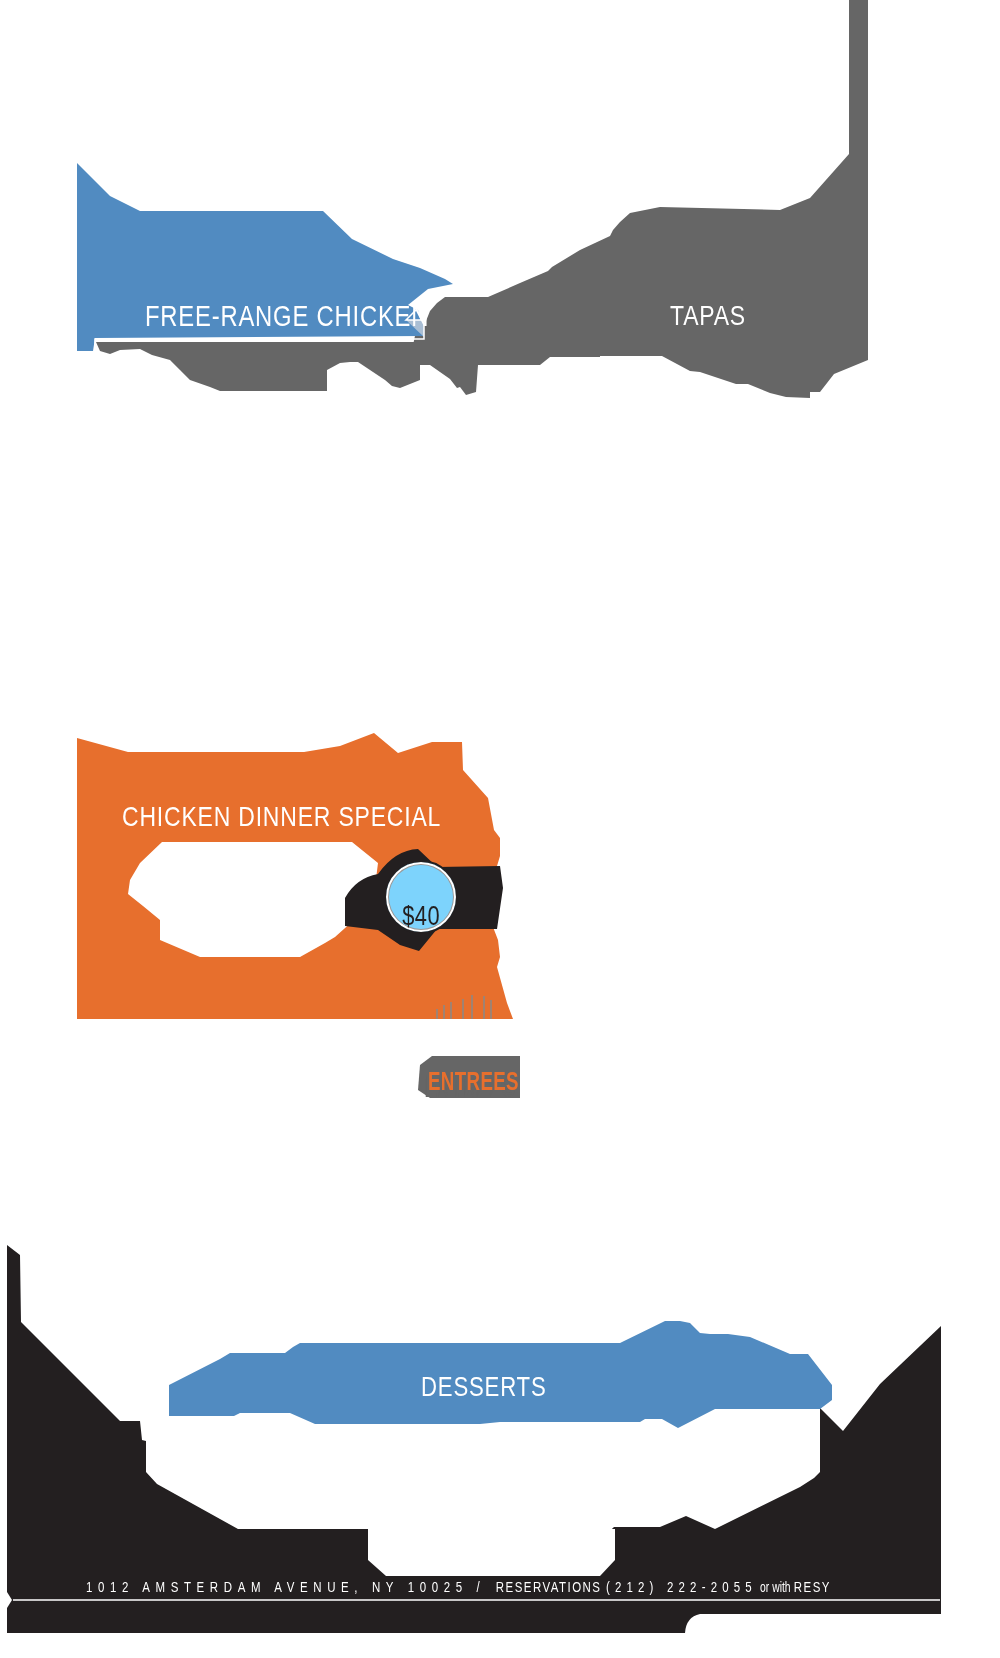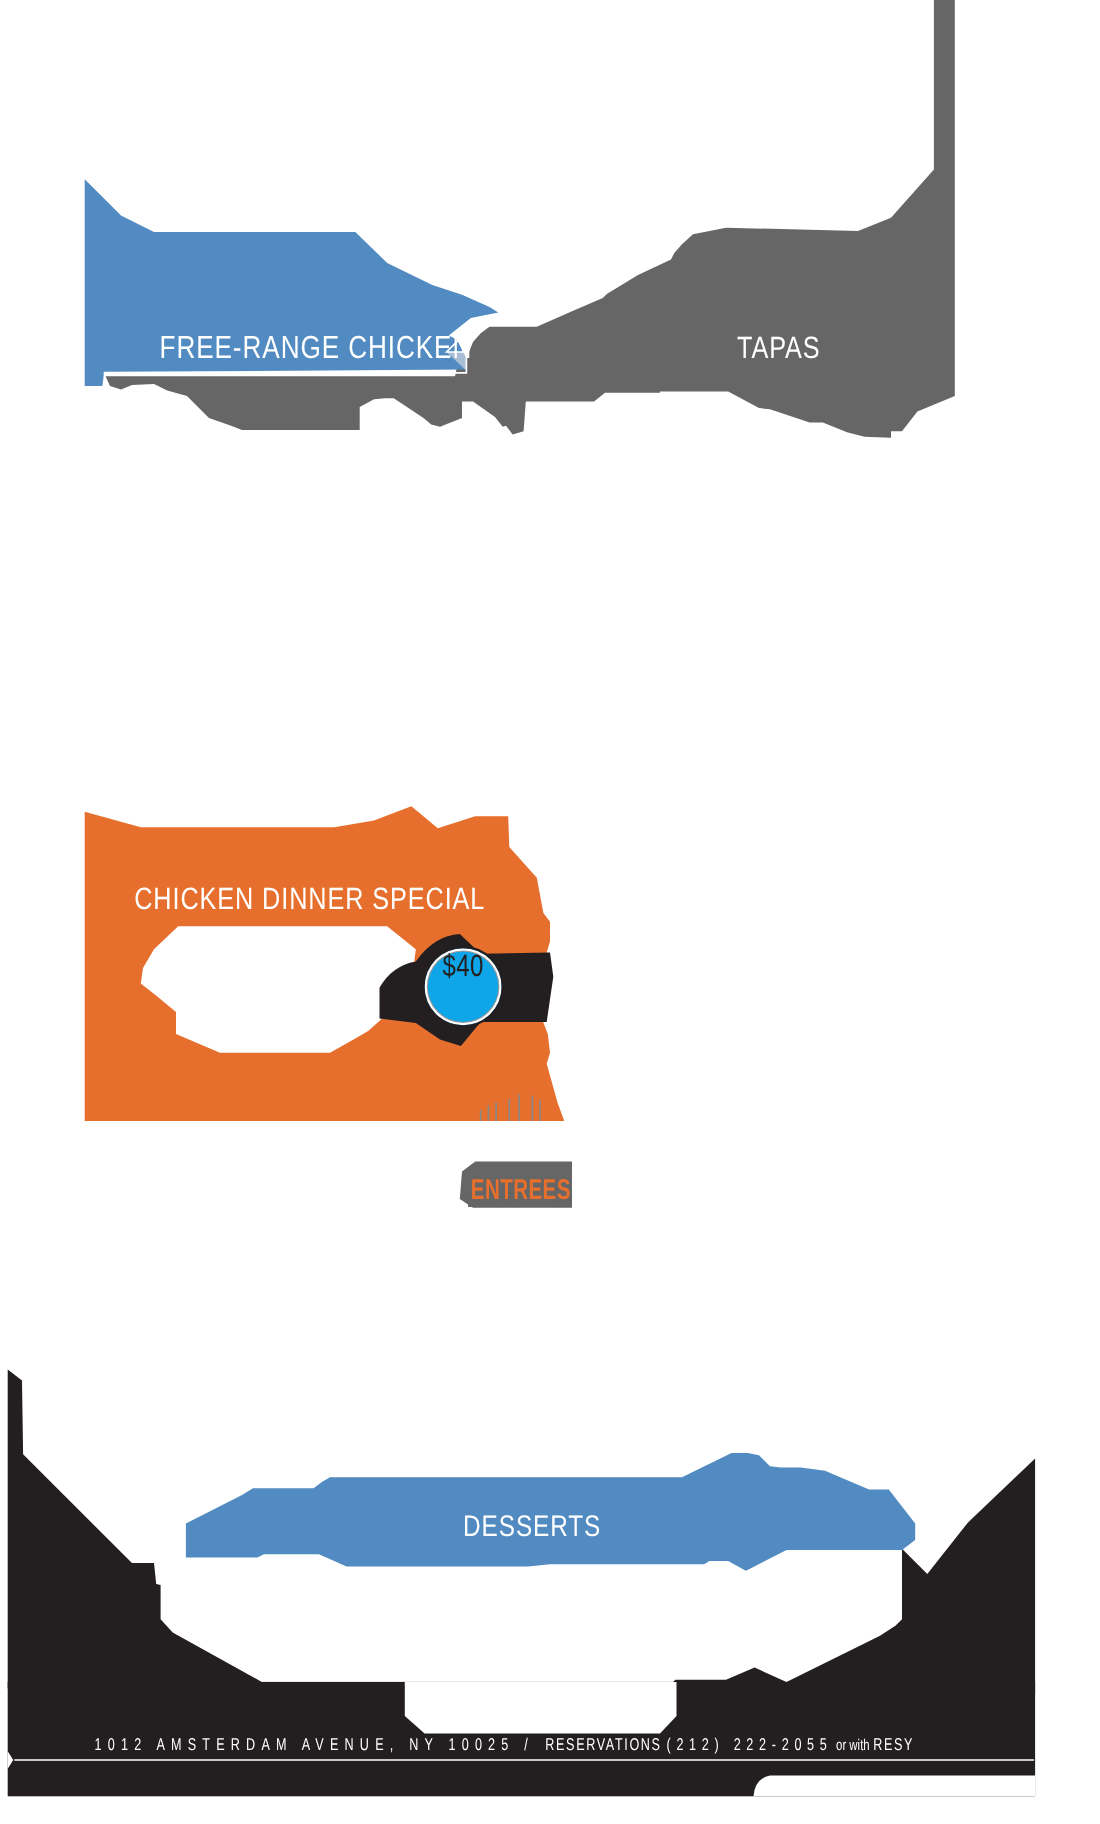--- a/index.html
+++ b/index.html
@@ -14,23 +14,23 @@
     transform-origin: left center;
     white-space: nowrap;
     line-height: 1;
   }
   .lbl-chicken { left: 145px; top: 302px; font-size: 29px; letter-spacing: 1px; }
   .lbl-tapas { left: 670px; top: 302px; font-size: 28px; letter-spacing: 1px; }
   .lbl-special { left: 122px; top: 803px; font-size: 28px; letter-spacing: 1px; }
   .lbl-desserts { left: 421px; top: 1374px; font-size: 27px; letter-spacing: 1px; }
   .price {
     position: absolute; left: 384px; top: 860px; width: 70px; height: 70px;
-    border-radius: 50%; background: #0ea5e9; border: 2px solid #231f20;
+    border-radius: 50%; background: #7dd3fc; border: 2px solid #231f20;
     box-shadow: 0 0 0 2px #ffffff inset, 0 0 0 3px #9a9a9a inset;
-    display: flex; align-items: flex-start; justify-content: center;
+    display: flex; align-items: flex-end; justify-content: center;
   }
   .price span {
     font-family: "Liberation Sans", sans-serif; font-size: 28px; color: #231f20;
     transform: scaleX(0.78); display: inline-block; letter-spacing: 0.5px;
   }
   .entrees {
     position: absolute; left: 428px; top: 1066px;
     font-family: "Liberation Sans", sans-serif; font-weight: 700; font-size: 26px;
     color: #e76f2d; transform: scaleX(0.72); transform-origin: left center;
     text-shadow: -3px 3px 0 #666666, -4px 5px 0 #666666, -5px 7px 0 #666666;

